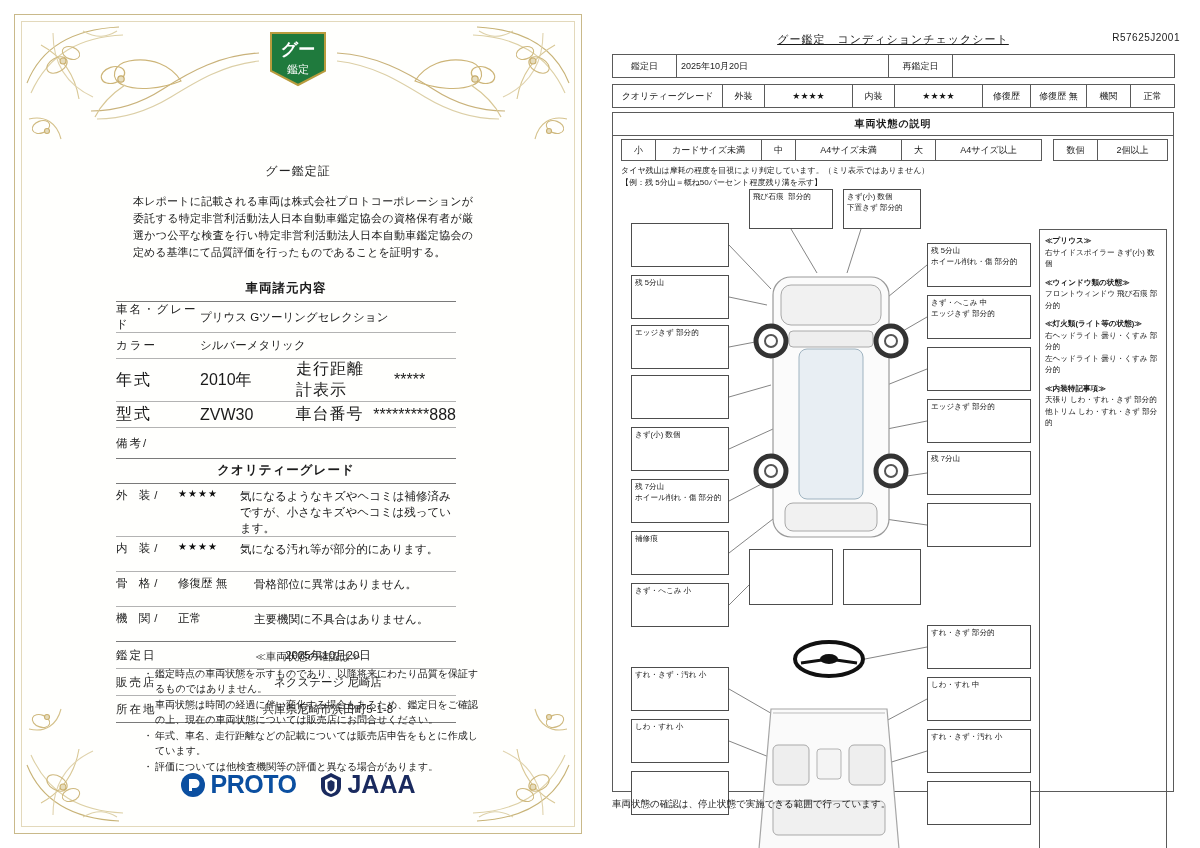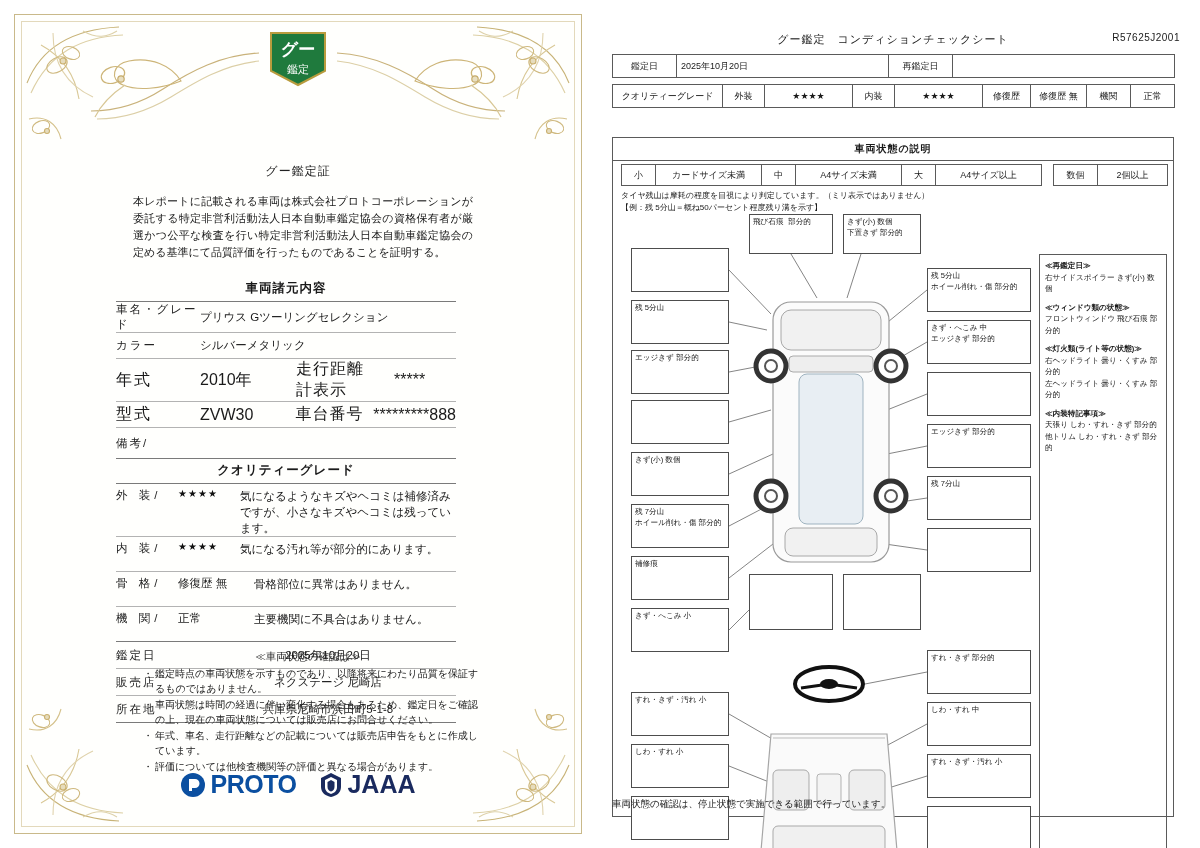--- a/index.html
+++ b/index.html
@@ -201,20 +201,21 @@
     width: 574px;
     height: 790px;
     font-size: 8.5px;
   }
   .sheet-title {
     position: absolute;
     left: 0; right: 0; top: 6px;
     text-align: center;
     font-size: 11px;
     letter-spacing: 1px;
+    text-decoration: underline;
   }
   .sheet-code {
     position: absolute;
     right: 0; top: 6px;
     font-size: 10px;
     letter-spacing: 0.5px;
   }
   table.gt {
     border-collapse: collapse;
     width: 100%;
@@ -233,21 +234,20 @@
   .t-row2 { position: absolute; left: 6px; top: 58px; width: 562px; }
 
   .state-box {
     position: absolute;
     left: 6px;
     top: 86px;
     width: 562px;
     height: 680px;
     border: 1px solid #5a5a5a;
     box-sizing: border-box;
-    margin-top: 25px;
   }
   .state-head {
     text-align: center;
     font-size: 10px;
     font-weight: bold;
     padding: 4px 0 4px;
     border-bottom: 1px solid #5a5a5a;
     letter-spacing: 1px;
   }
   .size-row {
@@ -629,21 +629,21 @@
           </table>
       </div>
 
       <div class="tire-note">
         <div>タイヤ残山は摩耗の程度を目視により判定しています。（ミリ表示ではありません）</div>
         <div>【例：残 5分山＝概ね50パーセント程度残り溝を示す】</div>
       </div>
 
       <div class="remarks">
         <div class="grp">
-          <div class="gh">≪再鑑定日≫</div>
+          <div class="gh">≪プリウス≫</div>
           <div>右サイドスポイラー きず(小) 数個</div>
         </div>
         <div class="grp">
           <div class="gh">≪ウィンドウ類の状態≫</div>
           <div>フロントウィンドウ 飛び石痕 部分的</div>
         </div>
         <div class="grp">
           <div class="gh">≪灯火類(ライト等の状態)≫</div>
           <div>右ヘッドライト 曇り・くすみ 部分的</div>
           <div>左ヘッドライト 曇り・くすみ 部分的</div>

